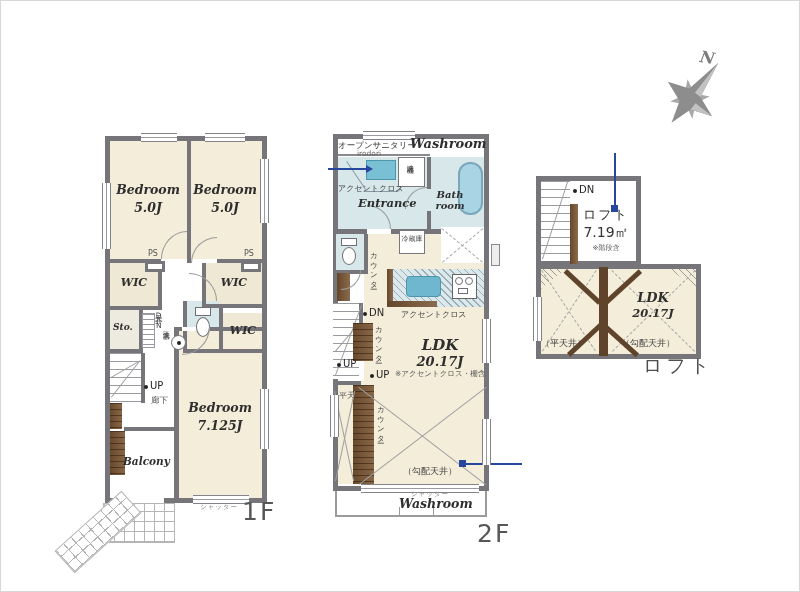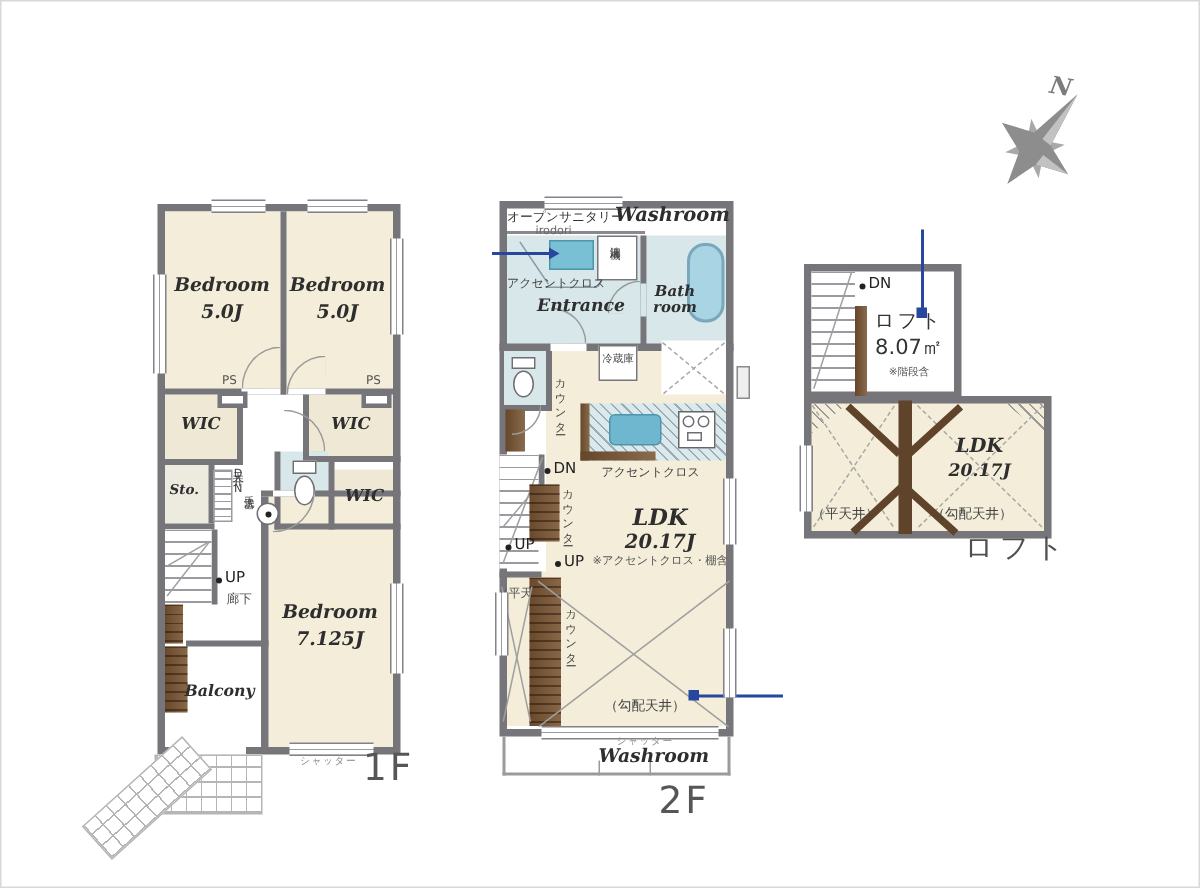--- a/index.html
+++ b/index.html
@@ -226,32 +226,32 @@
     <div class="lbl" style="left:356px;top:149px;font-size:7.5px;color:#666;">irodori</div>
     <div class="lbl" style="left:337px;top:184px;font-size:8px;color:#444;">アクセントクロス</div>
     <div class="lbl sr" style="left:357px;top:196px;font-size:11.5px;">Entrance</div>
     <div class="lbl sr ctr" style="left:431px;top:188px;width:36px;font-size:10px;">Bath room</div>
     <div class="lbl" style="left:400px;top:310px;font-size:8px;color:#444;">アクセントクロス</div>
     <div class="lbl sr ctr" style="left:408px;top:336px;width:62px;font-size:15px;">LDK</div>
     <div class="lbl sr ctr" style="left:406px;top:354px;width:66px;font-size:13px;">20.17J</div>
     <div class="lbl" style="left:402px;top:466px;font-size:9px;color:#444;">（勾配天井）</div>
     <div class="lbl" style="left:410px;top:490px;font-size:6.5px;color:#8a8a8a;letter-spacing:1px;">シャッター</div>
     <div class="lbl sr ctr" style="left:398px;top:496px;width:58px;font-size:12.5px;">Washroom</div>
-    <div class="lbl floorlabel" style="left:438px;top:519px;text-align:right;">2F</div>
+    <div class="lbl floorlabel" style="left:476px;top:519px;text-align:right;">2F</div>
   </div>
 
   <div>
     <div class="outer" style="left:535px;top:175px;width:105px;height:90px;"></div>
     <div class="stairs" style="left:540px;top:180px;width:29px;height:80px;"></div>
     <div class="dline" style="left:541px;top:258px;width:82px;transform:rotate(-72deg);"></div>
     <div class="wood" style="left:569px;top:203px;width:8px;height:60px;"></div>
     <div class="dot" style="left:572px;top:188px;"></div>
     <div class="lbl" style="left:578px;top:183px;font-size:10px;color:#222;">DN</div>
     <div class="lbl ctr" style="left:577px;top:207px;width:56px;font-size:13px;color:#333;letter-spacing:2px;">ロフト</div>
-    <div class="lbl ctr" style="left:577px;top:224px;width:56px;font-size:14px;color:#333;">8.07㎡</div>
+    <div class="lbl ctr" style="left:577px;top:224px;width:56px;font-size:14px;color:#333;">7.19㎡</div>
     <div class="lbl ctr" style="left:583px;top:244px;width:44px;font-size:7px;color:#555;">※階段含</div>
     <div class="bluebox" style="left:613px;top:152px;width:2px;height:56px;"></div>
     <div class="bluebox" style="left:610px;top:204px;width:7px;height:7px;"></div>
 
     <div class="outer" style="left:535px;top:263px;width:165px;height:95px;background:#f3edd9;"></div>
     <div class="stripes" style="left:540px;top:268px;width:24px;height:20px;clip-path:polygon(0 0,100% 0,0 100%);"></div>
     <div class="stripes" style="left:669px;top:268px;width:26px;height:20px;clip-path:polygon(0 0,100% 0,100% 100%);"></div>
     <div class="dline dash" style="left:541px;top:269px;width:97px;transform:rotate(56.3deg);"></div>
     <div class="dline dash" style="left:541px;top:350px;width:97px;transform:rotate(-56.3deg);"></div>
     <div class="dline dash" style="left:611px;top:269px;width:116px;transform:rotate(44.3deg);"></div>

